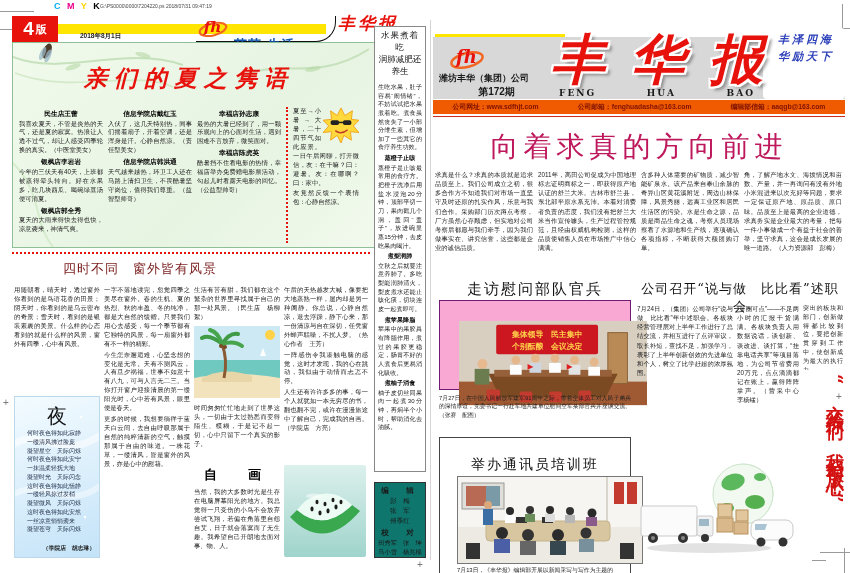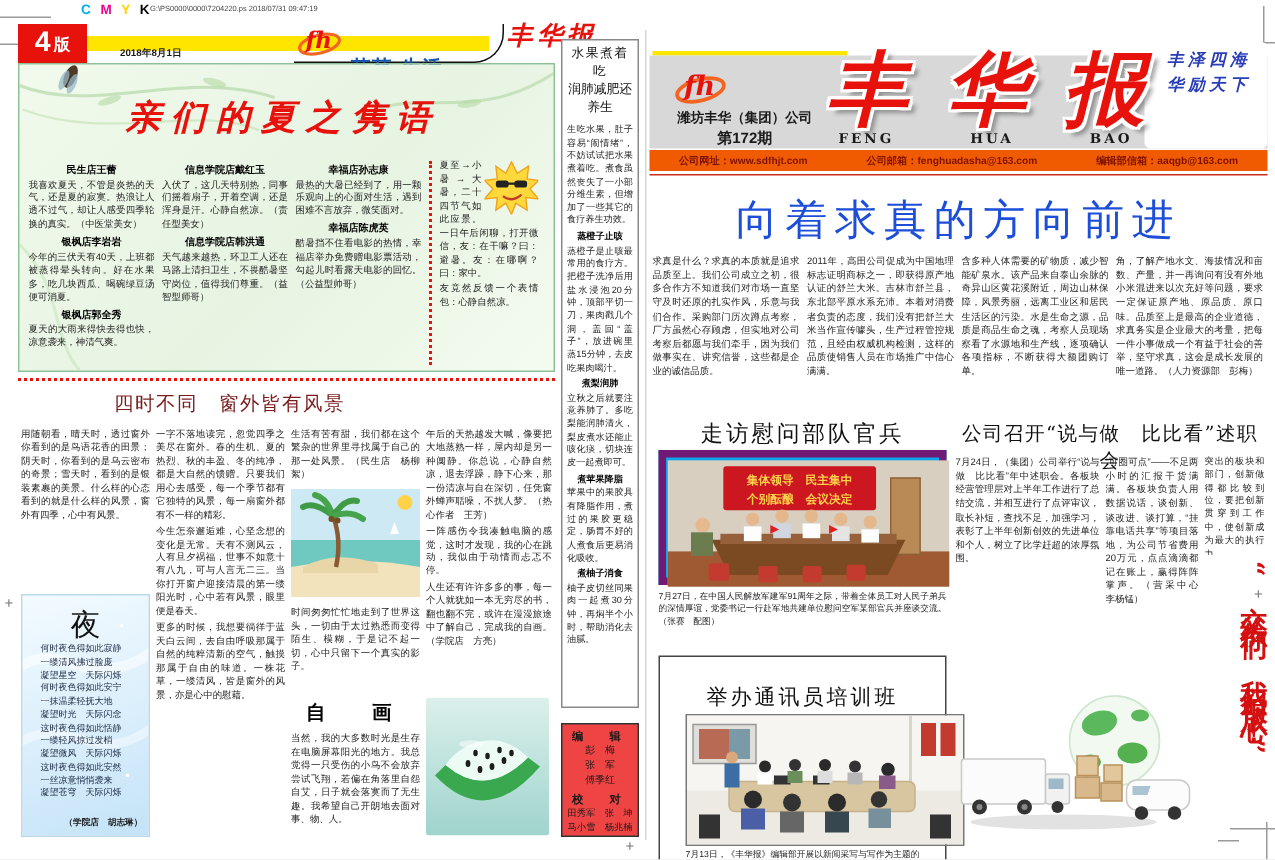--- a/index.html
+++ b/index.html
@@ -11,21 +11,21 @@
 .blk{font-size:6.3px;line-height:1.42;text-align:justify;margin-bottom:2px;color:#222}
 .b-h{font-weight:bold;text-align:center;font-size:6.7px;margin:2px 0 1px;color:#000}
 .b-t2{font-family:"DejaVu Serif",serif;font-weight:bold;font-size:13px;text-align:center;letter-spacing:9px;margin:18px 0 3px;color:#000}
 .poem-line{font-size:6px;line-height:1.46;padding-left:12px;color:#1c2a44}
 .serifhead{font-family:"DejaVu Serif",serif;font-weight:normal;color:#111}
 .mast-char{font-family:"DejaVu Serif",serif;font-style:italic;font-weight:bold;font-size:54px;line-height:1;color:#e8120c;
  text-shadow:2px 0 0 #fff,-2px 0 0 #fff,0 2px 0 #fff,0 -2px 0 #fff,2px 2px 0 #fff,-2px -2px 0 #fff,2px -2px 0 #fff,-2px 2px 0 #fff,4px 4px 3px rgba(60,60,60,.45)}
 .script-red{font-family:"DejaVu Serif",serif;font-style:italic;font-weight:bold;color:#e8120c}
 .caption{font-size:5.8px;line-height:1.45;text-align:justify;color:#222}
 .vquote{writing-mode:vertical-rl;font-family:"DejaVu Serif",serif;font-weight:bold;font-size:18px;letter-spacing:6px;color:#d41111;line-height:1.15}
-.photo-frame{border:5px solid #701a75;background:#0ea5e9;padding:1px}
+.photo-frame{border:1px solid #701a75;background:#f9a8d4;padding:19px}
 .plus{font-size:10px;color:#777;line-height:1}
 </style>
 </head>
 <body>
 <div id="canvas">
 
   <div class="abs" style="left:54px;top:1px;font-weight:bold;font-size:9px;letter-spacing:2px">
     <span style="color:#00aeef">C</span>
     <span style="color:#ec008c">M</span>
     <span style="color:#ffd400">Y</span>
@@ -52,21 +52,21 @@
     <span style="font-size:6.5px;font-weight:bold;margin-left:22px;line-height:10px;display:inline-block">2018年8月1日</span>
   </div>
   <div class="abs" style="left:196px;top:16px;width:140px;height:26px;border-bottom:1.5px solid #111;border-right:1.5px solid #111;border-bottom-right-radius:20px"></div>
   <svg class="abs" style="left:196px;top:14px" width="34" height="24" viewBox="0 0 40 28">
     <ellipse cx="20" cy="18" rx="16" ry="7" fill="none" stroke="#f26522" stroke-width="2.5" transform="rotate(-14 20 18)"></ellipse>
     <text x="9" y="21" font-size="18" font-style="italic" font-weight="bold" fill="#e8120c" font-family="DejaVu Serif,serif">fh</text>
   </svg>
   <div class="abs" style="left:234px;top:36px;font-size:13px;font-weight:bold;letter-spacing:1px;color:#1254b0">艺苑·生活</div>
   <div class="abs script-red" style="left:338px;top:12px;font-size:17px;letter-spacing:3px">丰华报</div>
 
-  <div class="abs" style="left:12px;top:42px;width:358px;height:206px;border:1px solid #8fbf96;background:linear-gradient(135deg,#f1faec,#e7f4e2 55%,#f4fbef)">
+  <div class="abs" style="left:12px;top:42px;width:414px;height:206px;border:1px solid #8fbf96;background:linear-gradient(135deg,#f1faec,#e7f4e2 55%,#f4fbef)">
     <svg class="abs" style="left:0;top:0" width="356" height="204" viewBox="0 0 356 204">
       <path d="M0,14 C50,34 110,2 170,22" stroke="#a6cf97" stroke-width="2" fill="none" opacity=".55"></path>
       <path d="M2,30 C60,52 120,26 160,44" stroke="#b7dba8" stroke-width="1.6" fill="none" opacity=".5"></path>
       <path d="M356,6 C300,42 262,12 226,36" stroke="#a6cf97" stroke-width="2" fill="none" opacity=".5"></path>
       <path d="M0,120 C30,150 20,180 40,204" stroke="#bcdfae" stroke-width="2" fill="none" opacity=".45"></path>
       <ellipse cx="60" cy="24" rx="8" ry="2.5" fill="#b5d9a5" opacity=".6" transform="rotate(-18 60 24)"></ellipse>
       <ellipse cx="130" cy="12" rx="8" ry="2.5" fill="#b5d9a5" opacity=".6" transform="rotate(14 130 12)"></ellipse>
       <ellipse cx="300" cy="26" rx="8" ry="2.5" fill="#b5d9a5" opacity=".6" transform="rotate(-10 300 26)"></ellipse>
       <g transform="translate(34,8) rotate(24)">
         <ellipse cx="0" cy="0" rx="4" ry="8" fill="#4a3a28"></ellipse>
@@ -109,21 +109,21 @@
         </svg>
         <div>
             <div class="blk">夏至→小暑→大暑，二十四节气如此应景。一日午后闲聊，打开微信，友：在干嘛？曰：避暑。友：在哪啊？曰：家中。</div>
             <div class="blk">友竟然反馈一个表情包：心静自然凉。</div>
           </div>
       </div>
     </div>
   </div>
 
   <div class="abs" style="left:12px;top:252px;width:358px;border-top:2px dotted #e8120c"></div>
-  <div class="abs serifhead" style="left:50px;top:260px;width:180px;font-size:13px;letter-spacing:1px;text-align:right;color:#7a1d1d">四时不同　窗外皆有风景</div>
+  <div class="abs serifhead" style="left:50px;top:260px;width:180px;font-size:13px;letter-spacing:1px;text-align:center;color:#7a1d1d">四时不同　窗外皆有风景</div>
 
   <div class="abs txt" style="left:14px;top:286px;width:86px;height:106px">
       <div class="blk">用随朝看，晴天时，透过窗外你看到的是鸟语花香的田景；阴天时，你看到的是乌云密布的奇景；雪天时，看到的是银装素裹的美景。什么样的心态看到的就是什么样的风景，窗外有四季，心中有风景。</div>
     </div>
 
   <div class="abs" style="left:14px;top:396px;width:86px;height:162px;border:1px solid #bcd9ec;overflow:hidden;background:linear-gradient(160deg,#f3fbff,#d8edfb 60%,#c3e3f8)">
     <svg class="abs" style="left:0;top:0" width="84" height="160" viewBox="0 0 84 160">
       <path d="M-5,50 C25,25 45,70 90,35" stroke="#fff" stroke-width="7" fill="none" opacity=".55"></path>
       <path d="M-5,100 C30,75 50,120 90,85" stroke="#fff" stroke-width="6" fill="none" opacity=".45"></path>
       <circle cx="66" cy="20" r="1.2" fill="#fff"></circle>
@@ -217,21 +217,21 @@
         <div class="blk" style="font-size:6.1px">蒸橙子是止咳最常用的食疗方。把橙子洗净后用盐水浸泡20分钟，顶部平切一刀，果肉戳几个洞，盖回“盖子”，放进碗里蒸15分钟，去皮吃果肉喝汁。</div>
         <div class="blk b-h" style="font-size:6.1px">煮梨润肺</div>
         <div class="blk" style="font-size:6.1px">立秋之后就要注意养肺了。多吃梨能润肺清火，梨皮煮水还能止咳化痰，切块连皮一起煮即可。</div>
         <div class="blk b-h" style="font-size:6.1px">煮苹果降脂</div>
         <div class="blk" style="font-size:6.1px">苹果中的果胶具有降脂作用，煮过的果胶更稳定，肠胃不好的人煮食后更易消化吸收。</div>
         <div class="blk b-h" style="font-size:6.1px">煮柚子消食</div>
         <div class="blk" style="font-size:6.1px">柚子皮切丝同果肉一起煮30分钟，再焖半个小时，帮助消化去油腻。</div>
       </div>
   </div>
 
-  <div class="abs" style="left:374px;top:482px;width:52px;height:76px;border:1px solid #333;background:#ef4444;padding:3px 2px;text-align:center;overflow:hidden">
+  <div class="abs" style="left:374px;top:482px;width:52px;height:76px;border:1px solid #333;background:#0f766e;padding:3px 2px;text-align:center;overflow:hidden">
     <div style="font-size:7.5px;font-weight:bold;letter-spacing:5px">编　辑</div>
     <div style="font-size:6.6px;line-height:1.5">
         <div>彭　梅</div>
         <div>张　军</div>
         <div>傅季红</div>
       </div>
     <div style="font-size:7.5px;font-weight:bold;letter-spacing:5px;margin-top:2px">校　对</div>
     <div style="font-size:6.2px;line-height:1.5">
         <div>田秀军　张　坤</div>
         <div>马小雪　杨兆楠</div>
@@ -240,21 +240,21 @@
 
   <div class="abs" style="left:435px;top:34px;width:130px;height:3px;background:#ffe500"></div>
   <div class="abs" style="left:753px;top:34px;width:88px;height:3px;background:#ffe500"></div>
   <div class="abs" style="left:433px;top:37px;width:412px;height:62px;background:#d8d8d8"></div>
   <div class="abs" style="left:763px;top:28px;width:82px;height:71px;background:#fff;border-radius:4px"></div>
 
   <svg class="abs" style="left:447px;top:42px" width="40" height="28" viewBox="0 0 40 28">
     <ellipse cx="20" cy="18" rx="16" ry="7" fill="none" stroke="#f26522" stroke-width="2.5" transform="rotate(-14 20 18)"></ellipse>
     <text x="9" y="21" font-size="18" font-style="italic" font-weight="bold" fill="#e8120c" font-family="DejaVu Serif,serif">fh</text>
   </svg>
-  <div class="abs" style="left:439px;top:72px;width:115px;font-size:9px;font-weight:bold;text-align:center">潍坊丰华（集团）公司</div>
+  <div class="abs" style="left:439px;top:72px;width:115px;font-size:9px;font-weight:bold;text-align:left">潍坊丰华（集团）公司</div>
   <div class="abs" style="left:439px;top:85px;width:115px;font-size:10px;font-weight:bold;text-align:center">第172期</div>
 
   <div class="abs" style="left:551px;top:32px;width:212px;display:flex;justify-content:space-between">
     <span class="mast-char">丰</span>
     <span class="mast-char">华</span>
     <span class="mast-char">报</span>
   </div>
   <div class="abs" style="left:551px;top:88px;width:212px;display:flex;justify-content:space-between;padding:0 8px;font-family:'DejaVu Serif',serif;font-weight:bold;font-size:9px;letter-spacing:2px">
     <span>FENG</span>
     <span>HUA</span>
@@ -266,21 +266,21 @@
     <div>华励天下</div>
   </div>
 
   <div class="abs" style="left:433px;top:100px;width:412px;height:14px;background:#f05a00;display:flex;align-items:center;justify-content:space-around;font-size:6.8px;font-weight:bold;color:#7e1200">
     <span>公司网址：www.sdfhjt.com</span>
     <span>公司邮箱：fenghuadasha@163.com</span>
     <span>编辑部信箱：aaqgb@163.com</span>
   </div>
   <div class="abs" style="left:433px;top:116px;width:412px;height:1px;background:#cc2c1a"></div>
 
-  <div class="abs serifhead" style="left:433px;top:128px;width:412px;font-size:28px;letter-spacing:5px;text-align:center;color:#1d4ed8">向着求真的方向前进</div>
+  <div class="abs serifhead" style="left:433px;top:128px;width:412px;font-size:28px;letter-spacing:5px;text-align:center;color:#be185d">向着求真的方向前进</div>
 
   <div class="abs" style="left:435px;top:170px;width:408px;height:100px;display:flex;gap:5px">
     <div class="txt" style="width:98px;height:100px">求真是什么？求真的本质就是追求品质至上。我们公司成立之初，很多合作方不知道我们对市场一直坚守及时还原的扎实作风，乐意与我们合作。采购部门历次蹲点考察，厂方虽然心存顾虑，但实地对公司考察后都愿与我们牵手，因为我们做事实在、讲究信誉，这些都是企业的诚信品质。</div>
     <div class="txt" style="width:98px;height:100px">2011年，高田公司促成为中国地理标志证明商标之一，即获得原产地认证的舒兰大米。吉林市舒兰县，东北部平原水系充沛。本着对消费者负责的态度，我们没有把舒兰大米当作宣传噱头，生产过程管控规范，且经由权威机构检测，这样的品质使销售人员在市场推广中信心满满。</div>
     <div class="txt" style="width:98px;height:100px">含多种人体需要的矿物质，减少智能矿泉水。该产品来自泰山余脉的奇异山区黄花溪附近，周边山林保障，风景秀丽，远离工业区和居民生活区的污染。水是生命之源，品质是商品生命之魂，考察人员现场察看了水源地和生产线，逐项确认各项指标，不断获得大额团购订单。</div>
     <div class="txt" style="width:98px;height:100px">角，了解产地水文、海拔情况和亩数、产量，并一再询问有没有外地小米混进来以次充好等问题，要求一定保证原产地、原品质、原口味。品质至上是最高的企业道德，求真务实是企业最大的考量，把每一件小事做成一个有益于社会的善举，坚守求真，这会是成长发展的唯一道路。（人力资源部　彭梅）</div>
   </div>
 
   <div class="abs serifhead" style="left:439px;top:280px;width:192px;font-size:15px;letter-spacing:2px;text-align:center">走访慰问部队官兵</div>
   <div class="abs photo-frame" style="left:439px;top:300px;width:192px;height:90px">

